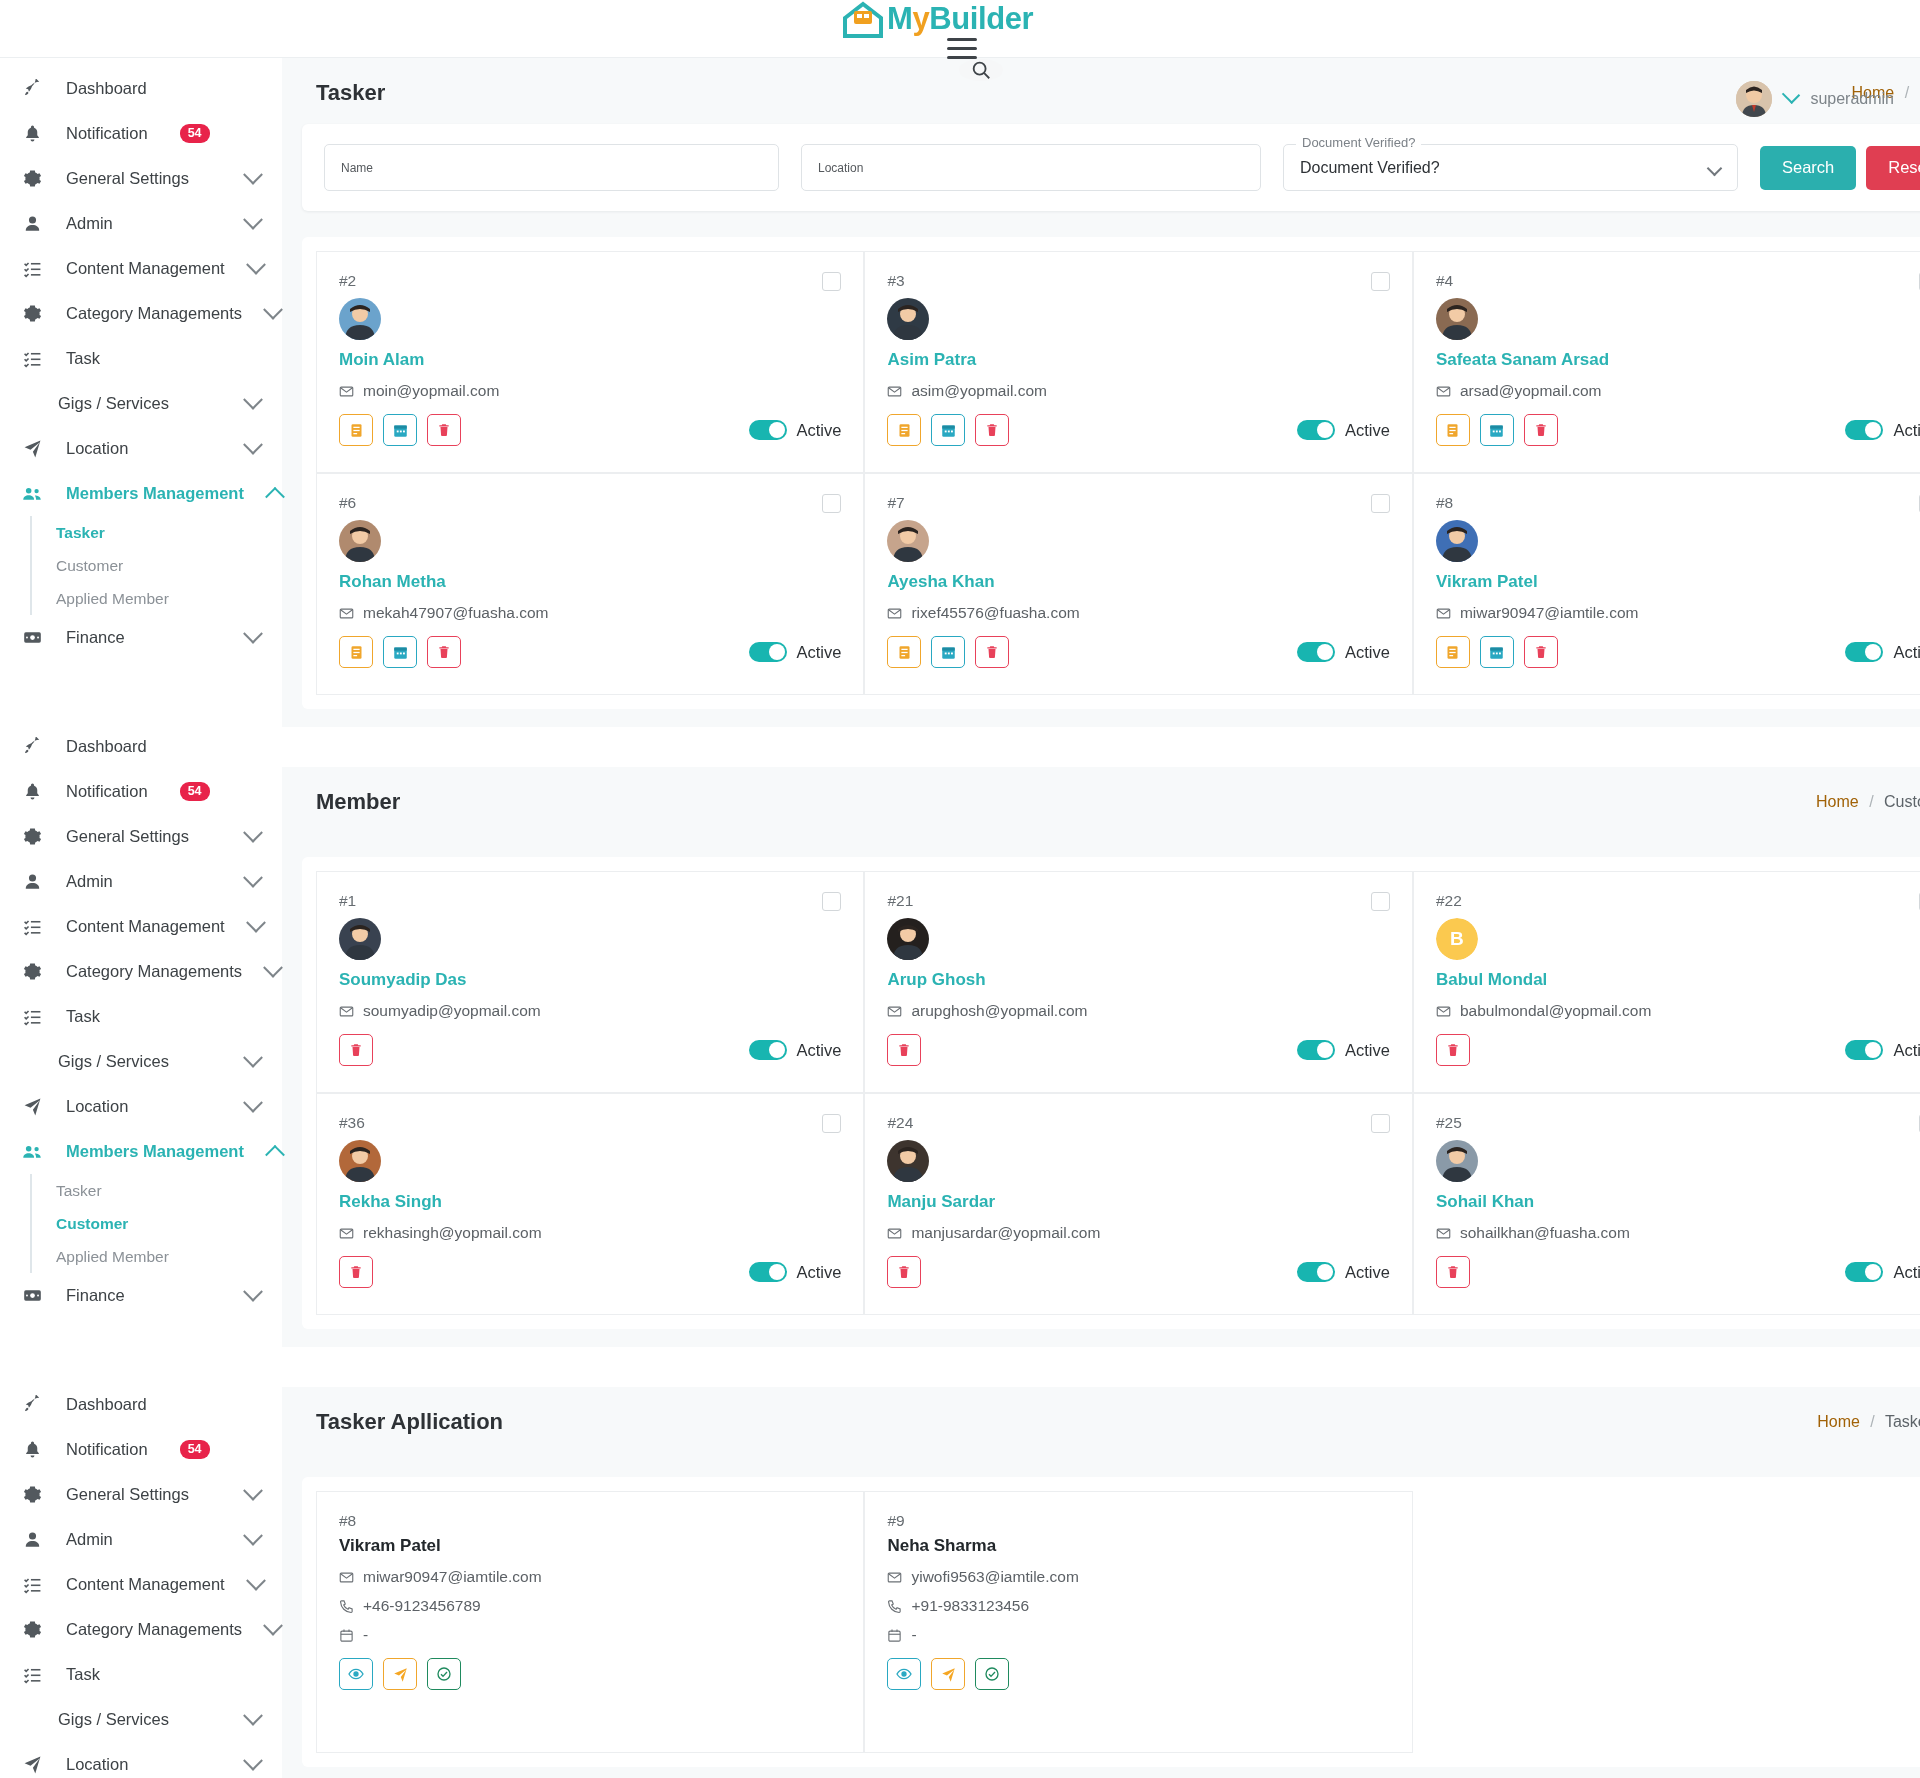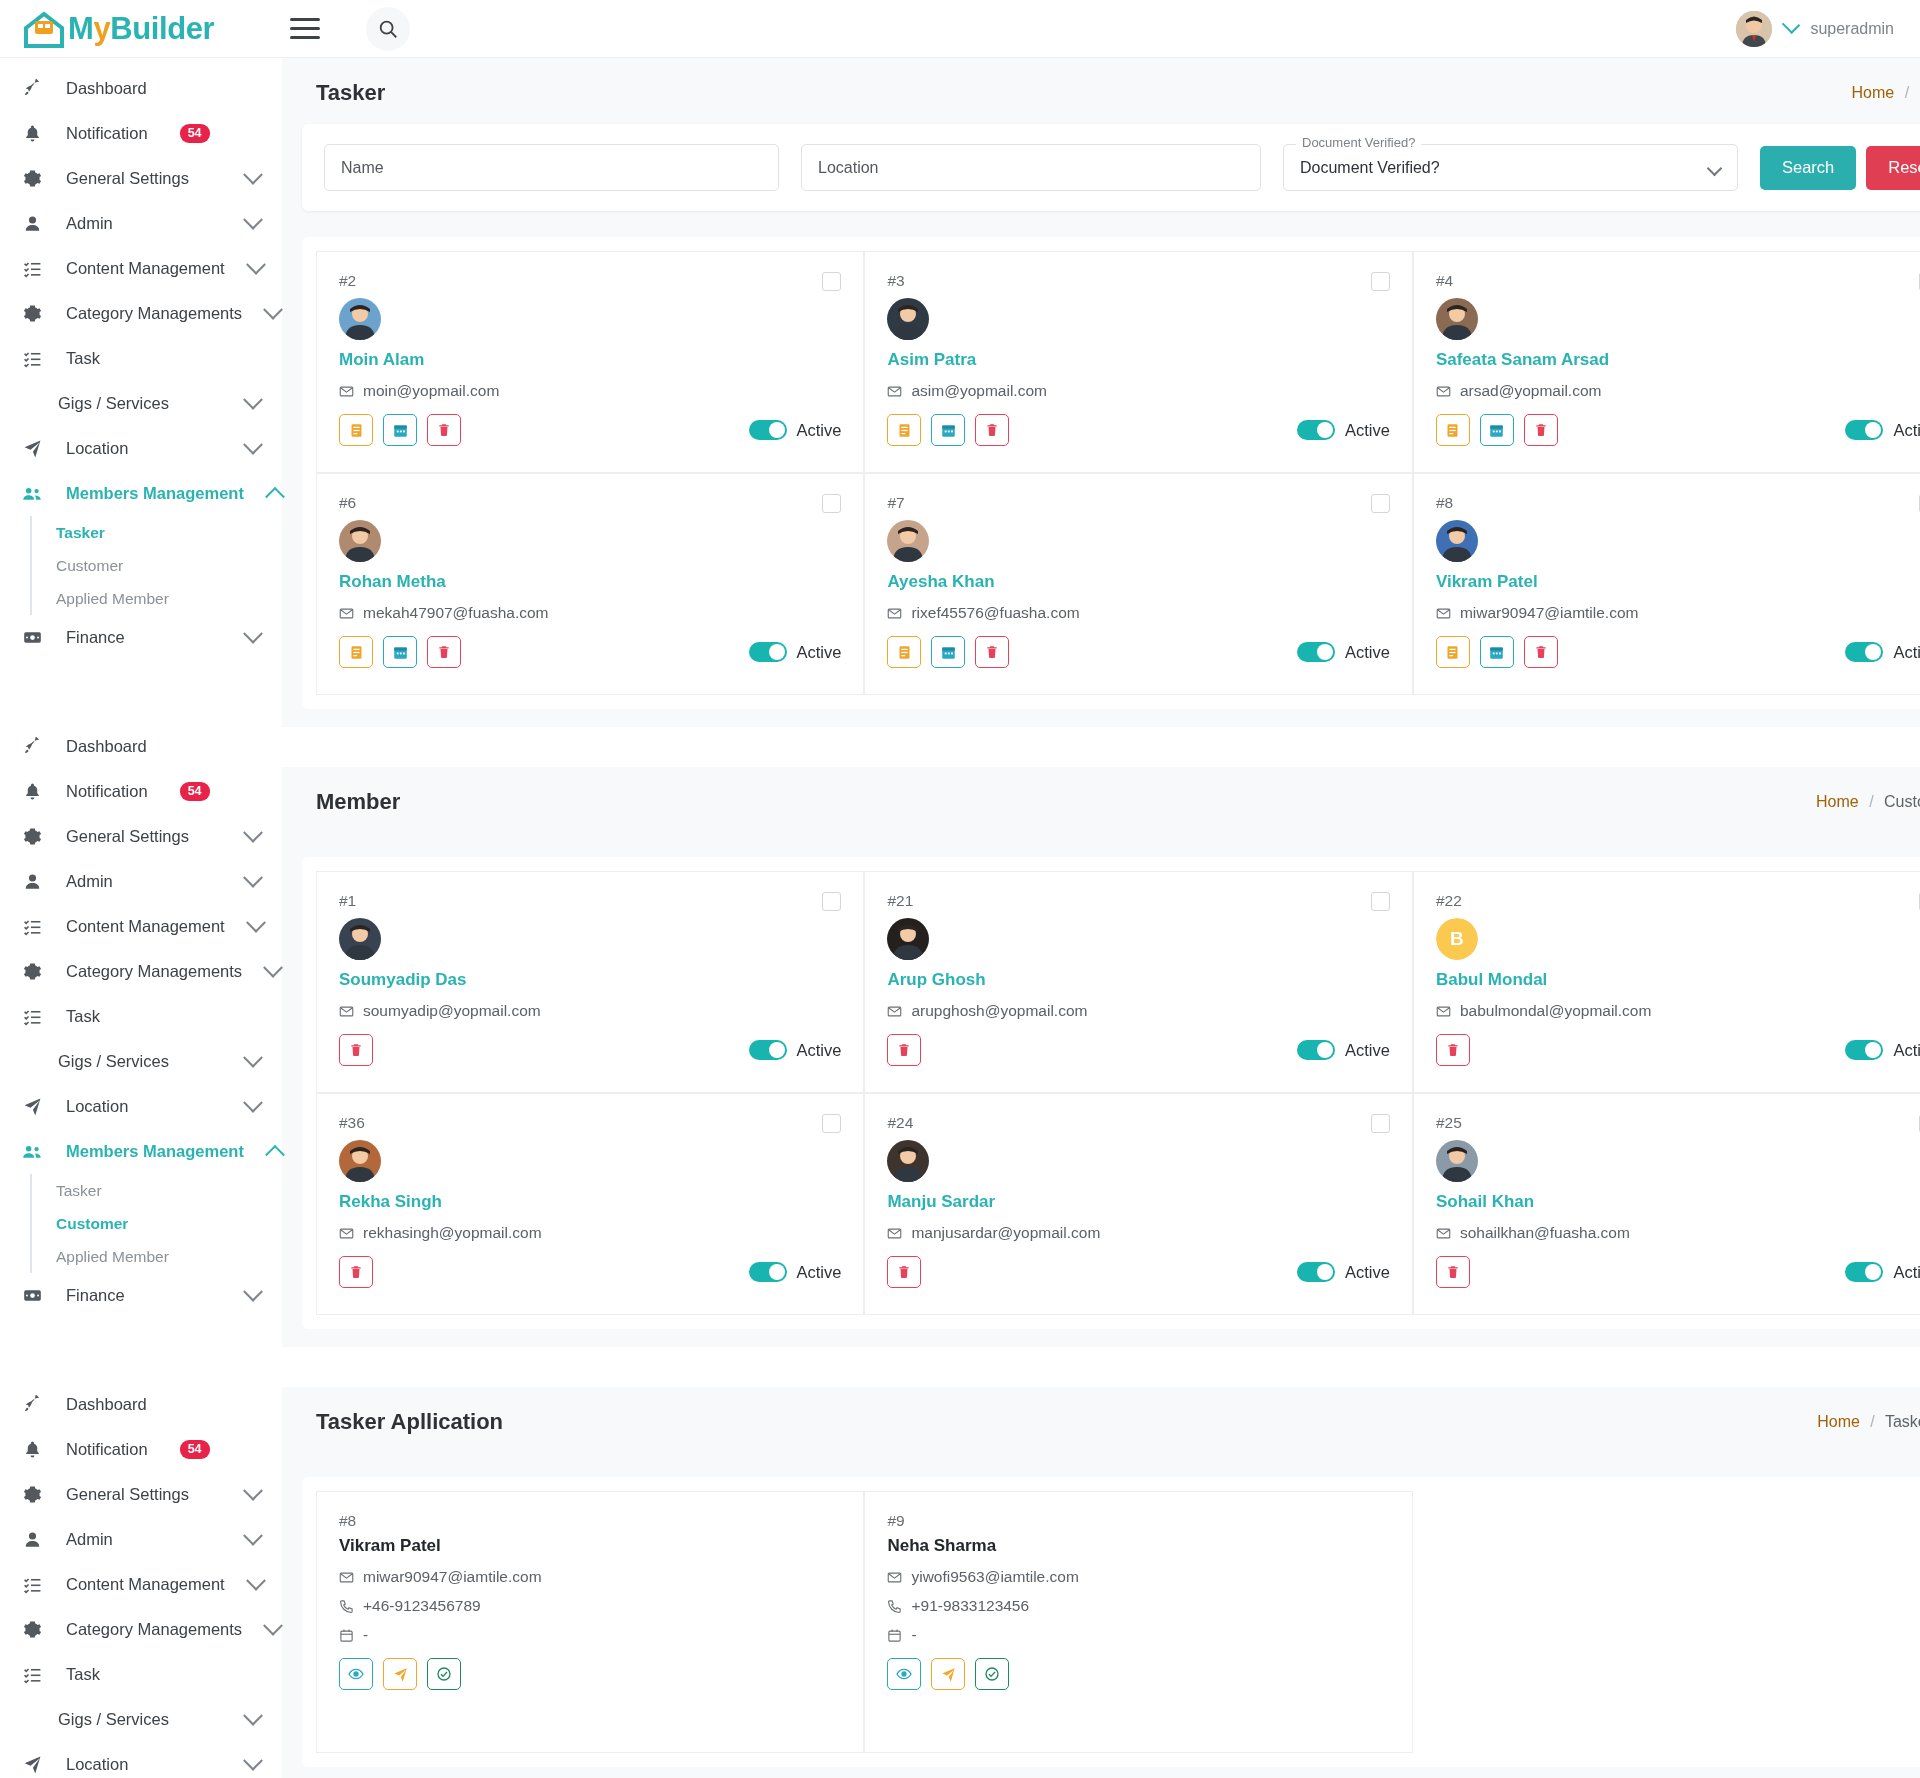--- a/index.html
+++ b/index.html
@@ -13,20 +13,21 @@
 
   
   .topbar {
     height: 58px;
     background: #ffffff;
     display: flex;
     align-items: center;
     border-bottom: 1px solid #eceff1;
     position: relative;
     z-index: 5;
+    flex-direction: column;
   }
   .brand {
     width: 282px;
     display: flex;
     align-items: center;
     padding-left: 22px;
     gap: 2px;
   }
   .brand-logo { display:flex; align-items:center; }
   .brand-text {
@@ -141,21 +142,21 @@
   .filter-card {
     background: #fff;
     border-radius: 6px;
     box-shadow: 0 1px 3px rgba(20,30,40,.07);
     padding: 20px 22px;
     display: flex; align-items: center; gap: 22px;
     margin-bottom: 26px;
   }
   .fld {
     height: 47px; border: 1px solid #dfe3e6; border-radius: 5px;
-    background: #fff; font-size: 16px; color: #44494e;
+    background: #fff; font-size: 12px; color: #44494e;
     padding: 0 16px; outline: none;
     font-family: "Liberation Sans", sans-serif;
   }
   .fld::placeholder { color: #55595d; }
   .fld-name { flex: 0 0 455px; }
   .fld-loc { flex: 0 0 460px; }
   .select-wrap { flex: 0 0 455px; position: relative; }
   .select-wrap .float-label {
     position: absolute; top: -9px; left: 13px;
     background: #fff; padding: 0 6px;

